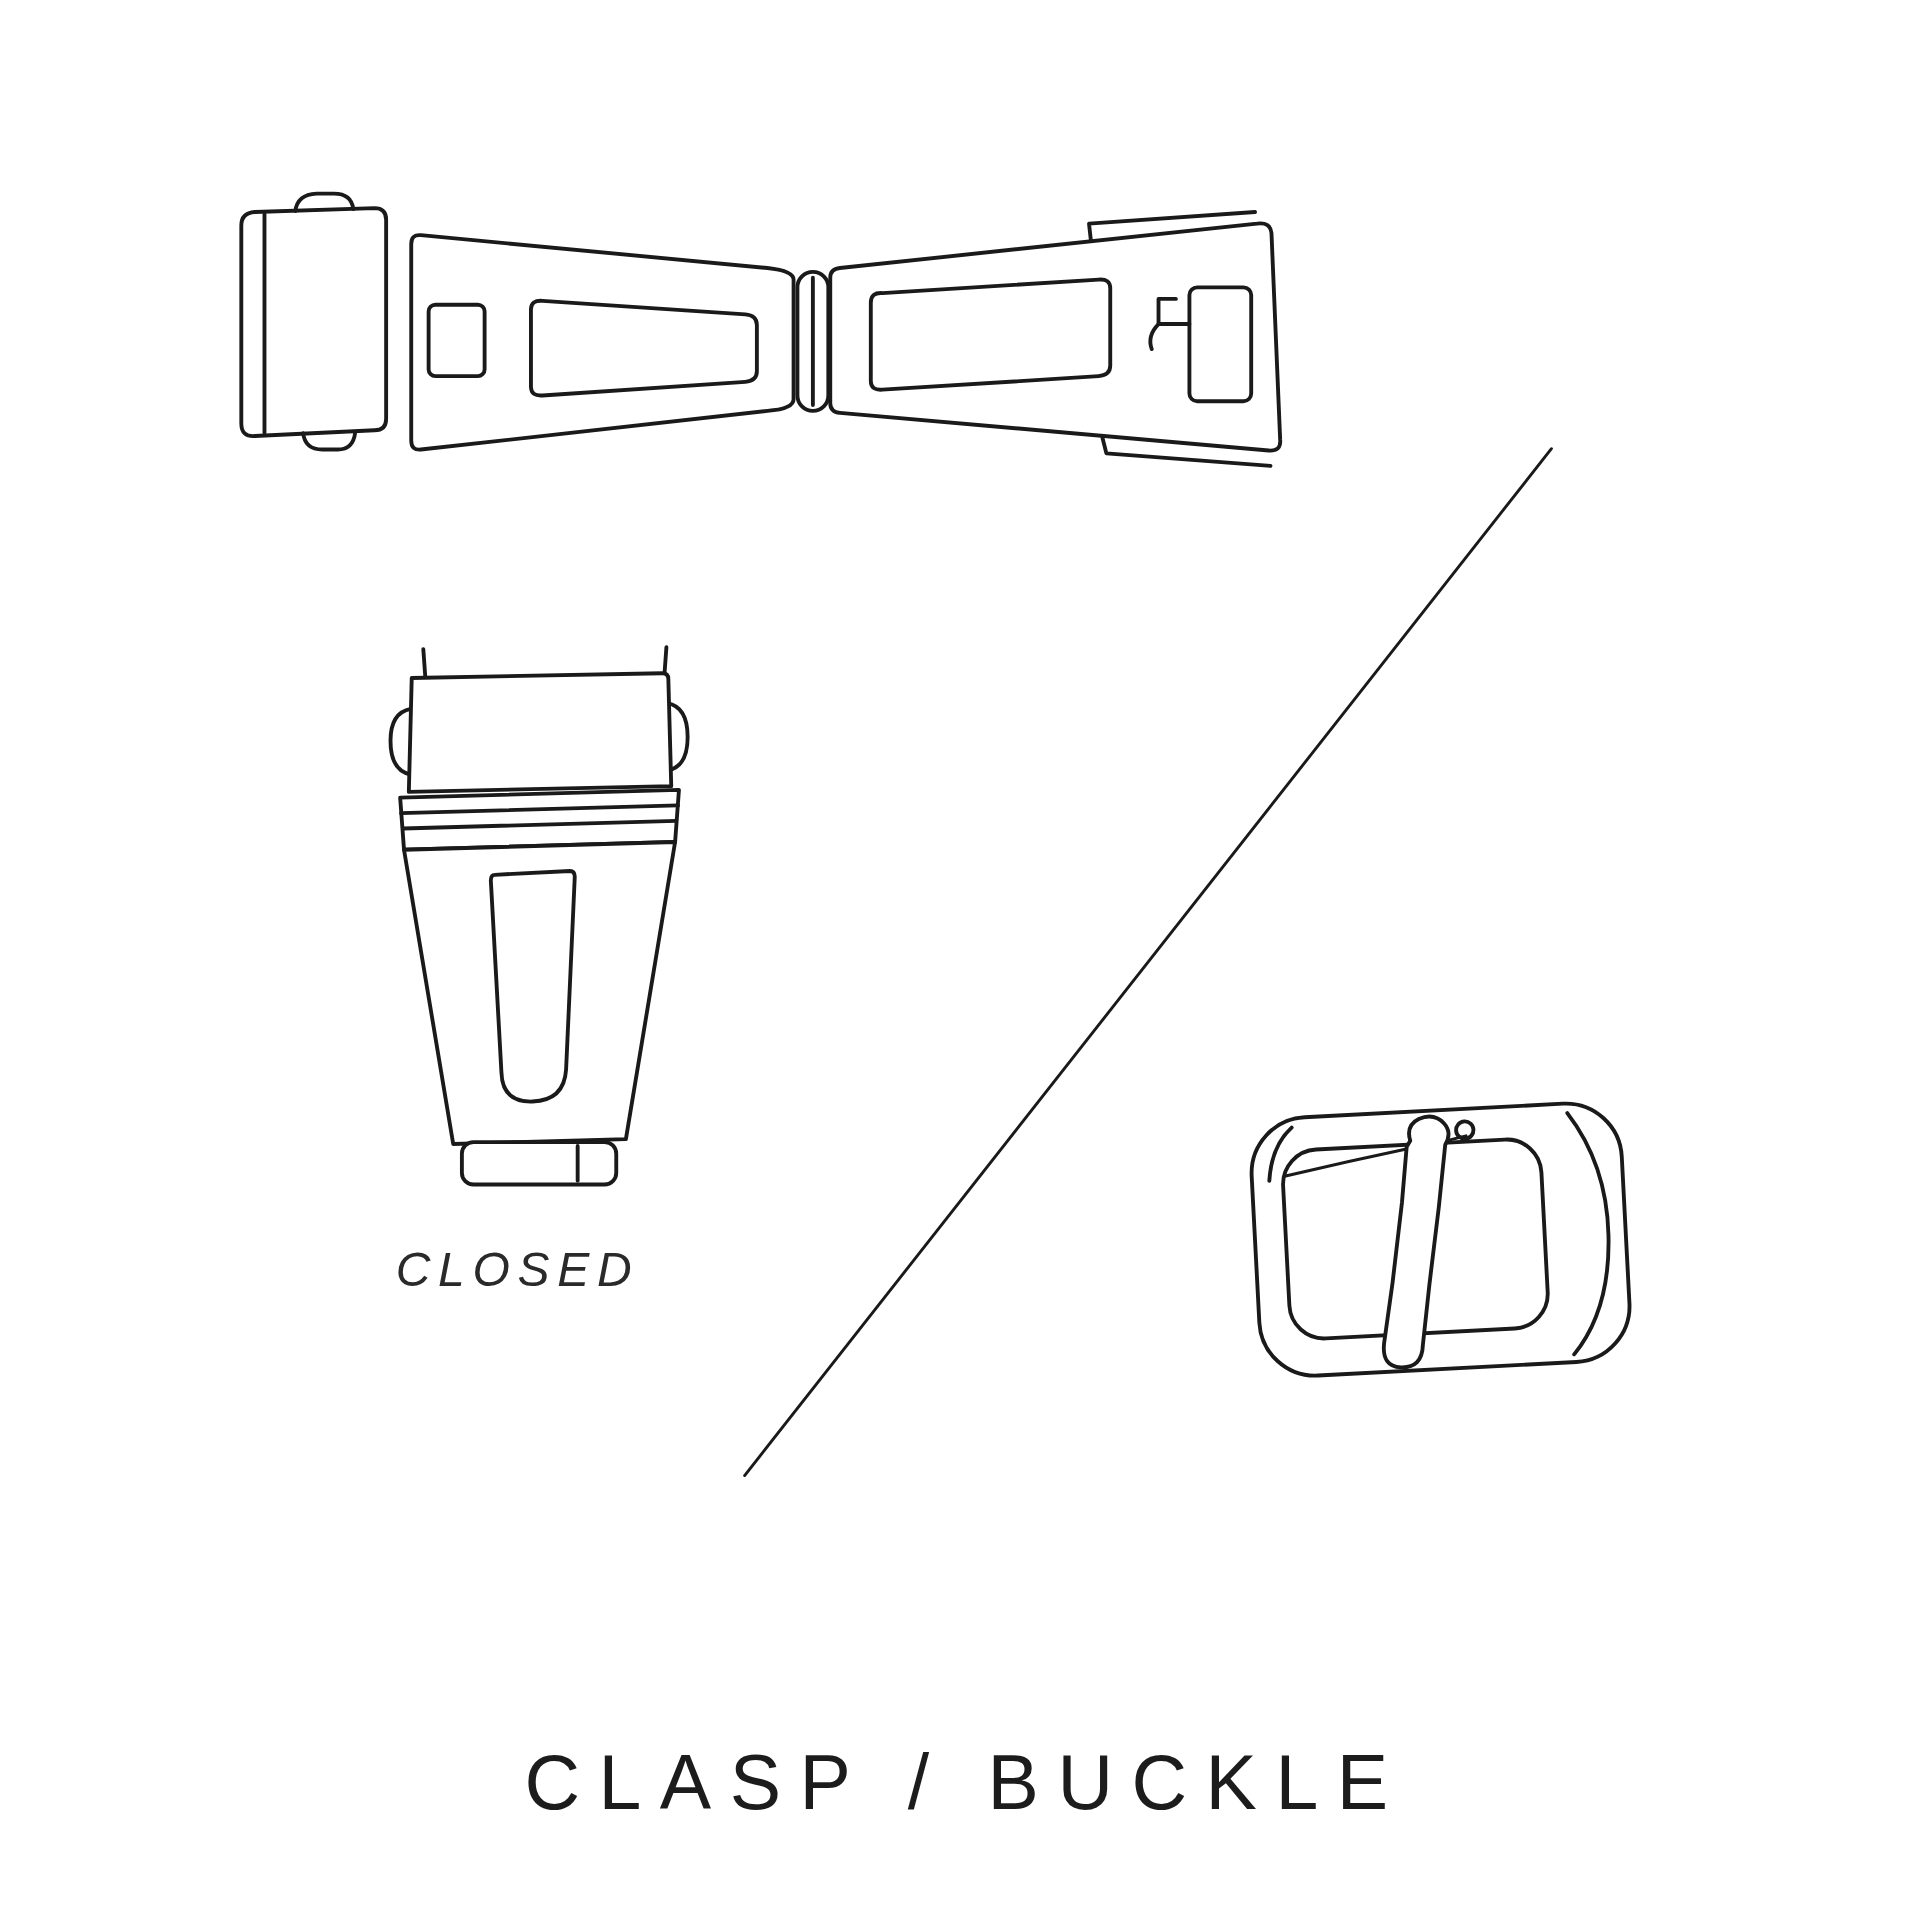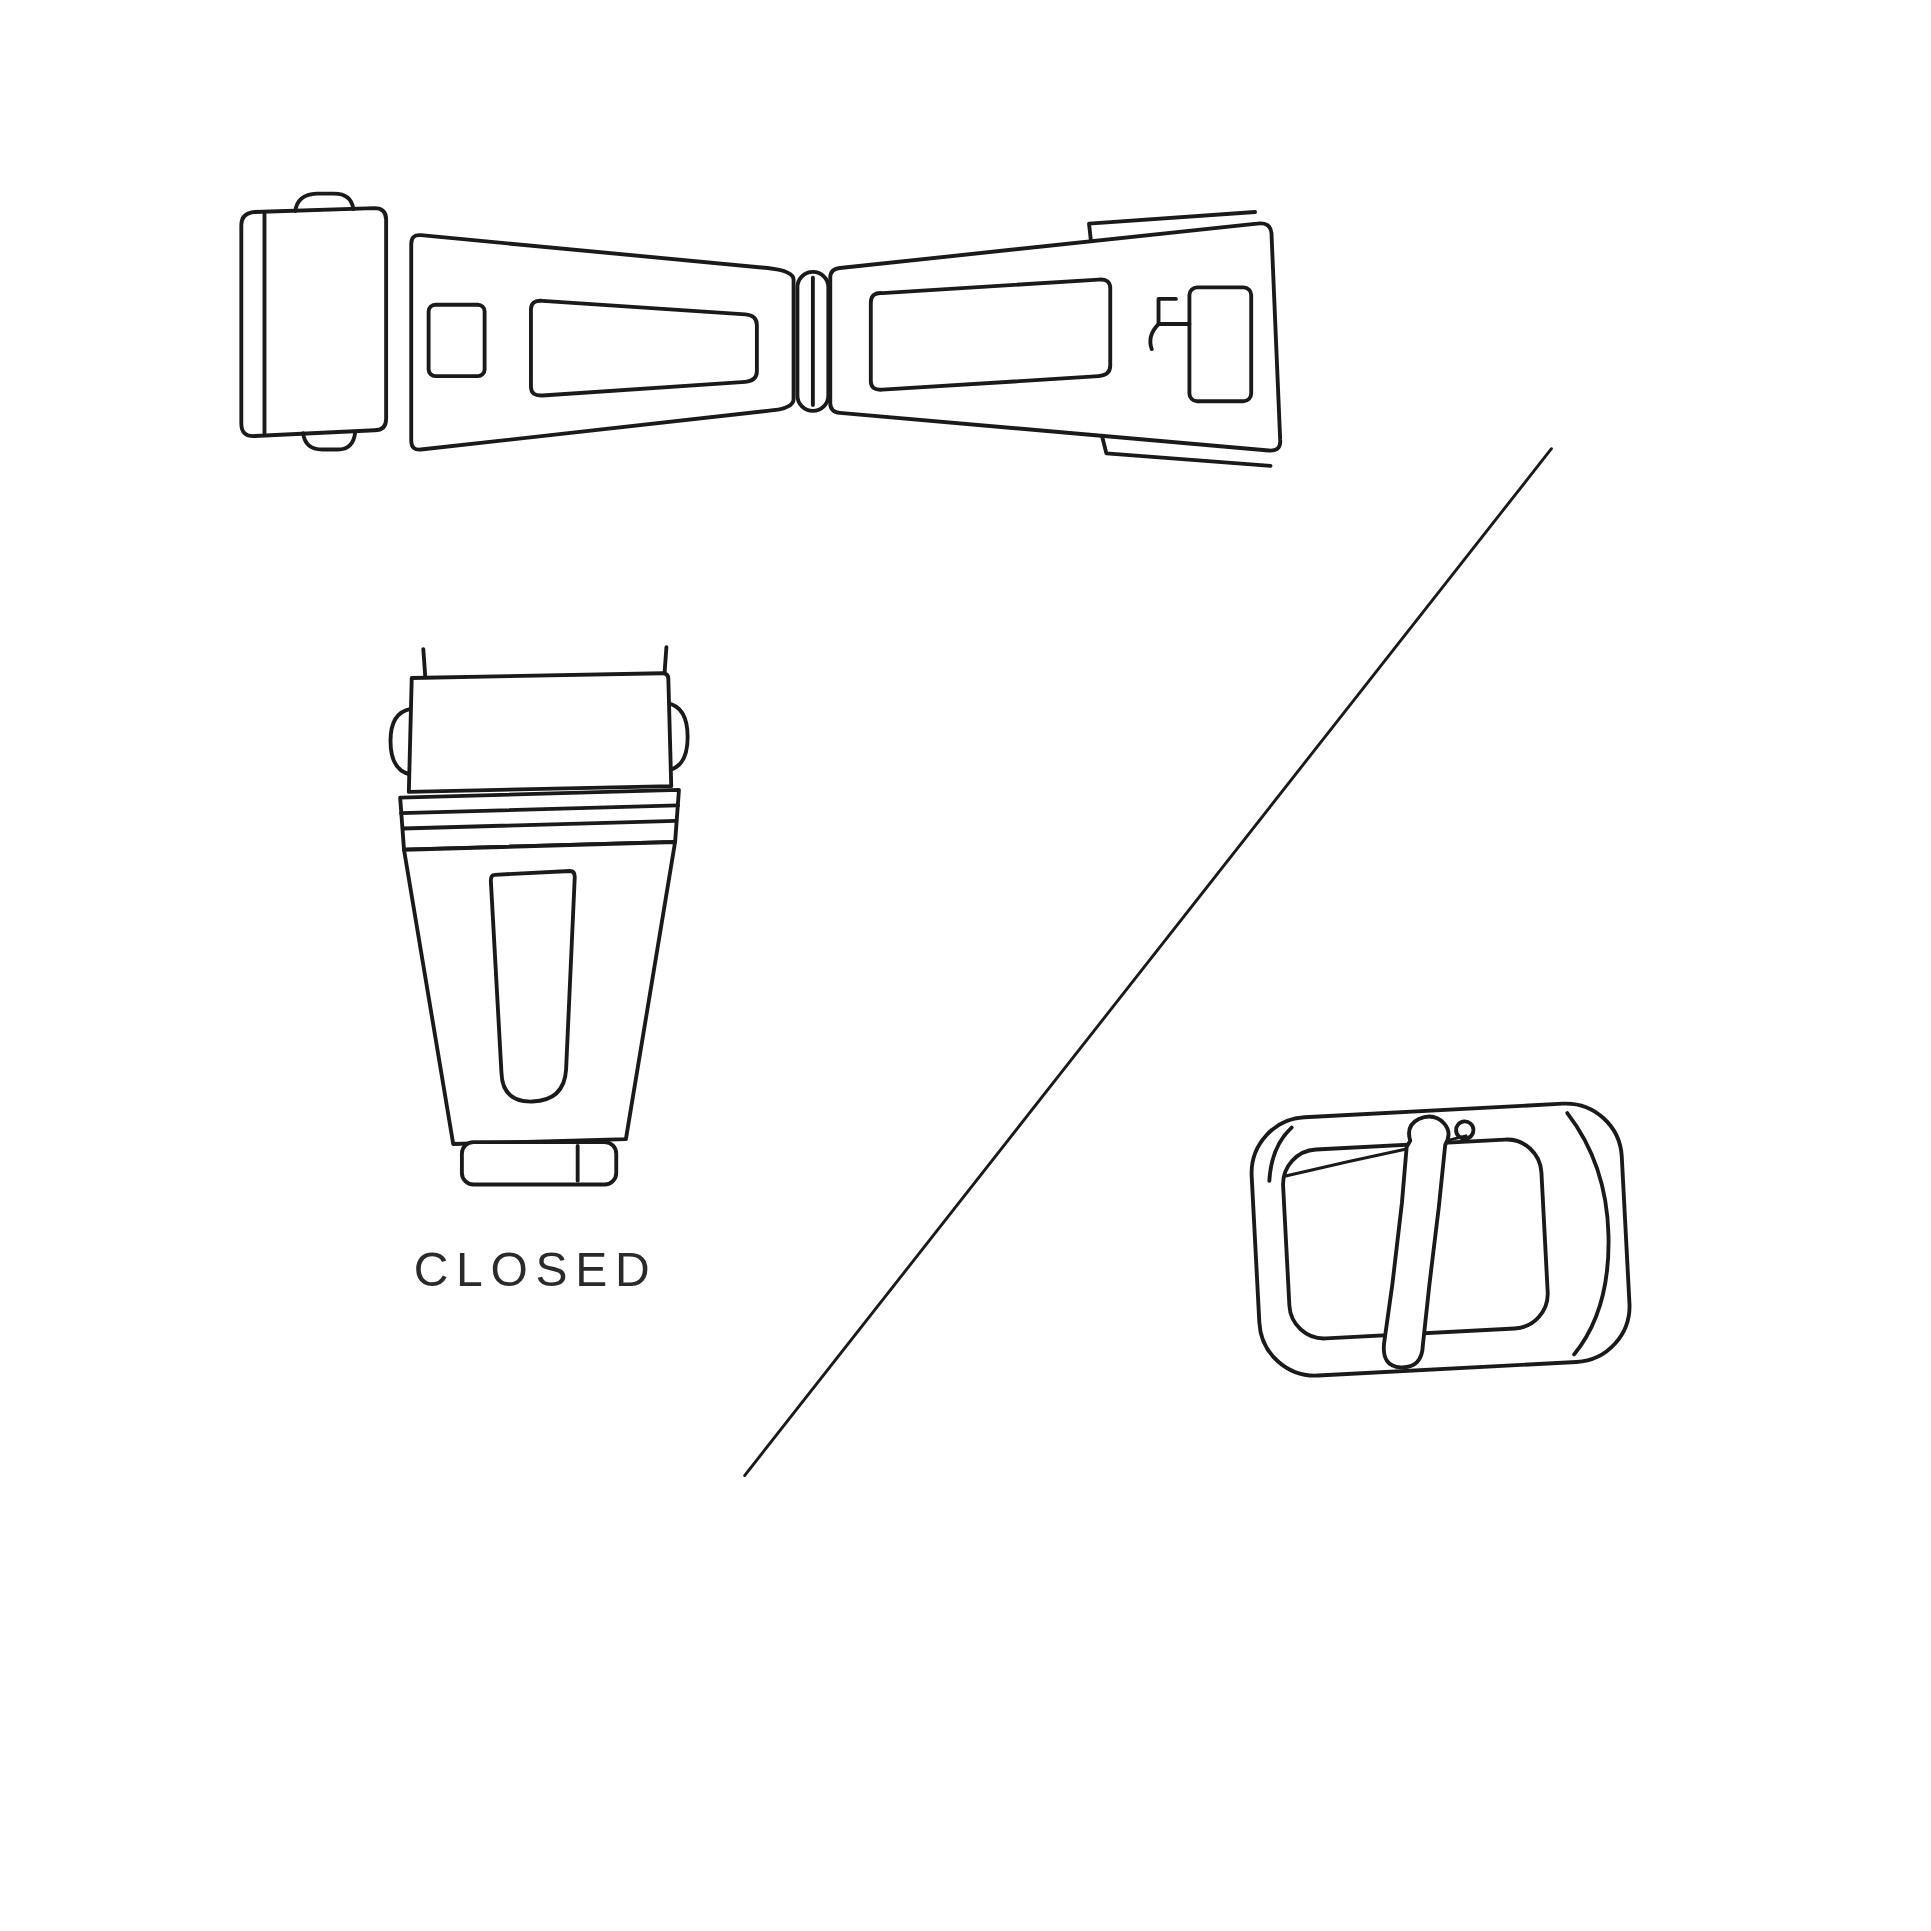--- a/index.html
+++ b/index.html
@@ -104,21 +104,21 @@
     <path class="ln" d="M 25,174 L 312,166"></path>
     <path class="ln" d="M 27,190 L 310,182"></path>
 
     <path class="shape" d="M 28,212 L 309,204 L 258,512 L 79,517 Z"></path>
     <path class="shape" d="M 122,238 L 200,234 Q 205,234 205,240 L 196,440 Q 194,472 161,473 Q 130,474 129,443 L 118,244 Q 118,238 122,238 Z"></path>
 
     <rect class="shape" x="88" y="515" width="160" height="44" rx="12"></rect>
     <path class="ln" d="M 208,519 L 208,555"></path>
   </svg>
 
-  <div class="caption" style="left:246px; top:1242px; width:579px;">CLOSED</div>
+  <div class="caption" style="left:228px; top:1242px; width:579px;font-style:italic;">CLOSED</div>
 
   <svg class="illus" style="left:734px; top:439px;" width="830" height="1052" viewBox="0 0 860 1090">
     <line class="thin" x1="847" y1="10" x2="11" y2="1074"></line>
   </svg>
 
   <svg class="illus" style="left:1236px; top:1081px;" width="415" height="348" viewBox="0 0 430 360">
     <g transform="rotate(-3 213 165)">
 
       <rect class="shape" x="20" y="30" width="384" height="268" rx="58"></rect>
 
@@ -130,15 +130,16 @@
 
       <path class="thin" d="M 54,90 Q 120,78 184,68"></path>
       <path class="thin" d="M 224,62 L 244,58"></path>
 
       <path class="shape" d="M 186,60 Q 182,44 196,38 Q 212,32 222,44 Q 230,54 222,66 L 212,130 L 198,210 L 188,272 Q 186,296 164,294 Q 144,292 148,268 L 160,206 L 174,124 L 182,66 Z"></path>
 
       <circle class="ln" cx="243" cy="52" r="9"></circle>
     </g>
   </svg>
 
+  <div class="page-title">CLASP / BUCKLE</div>
 
 </div>
 
 
 </body></html>

